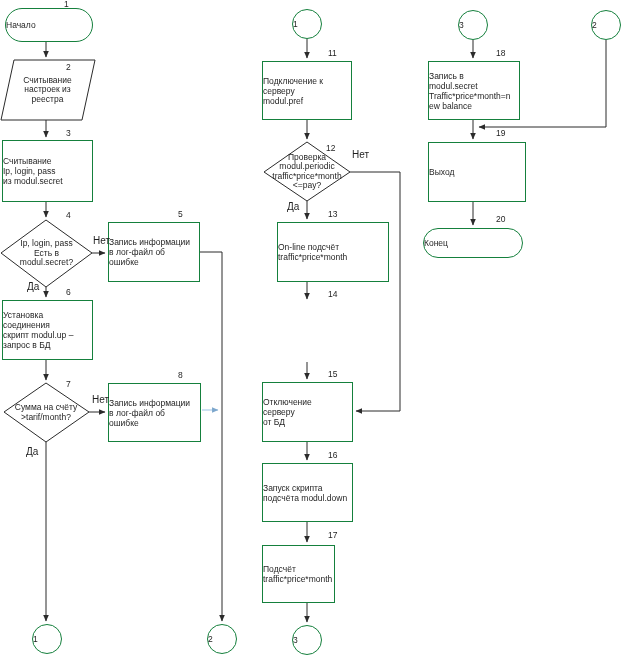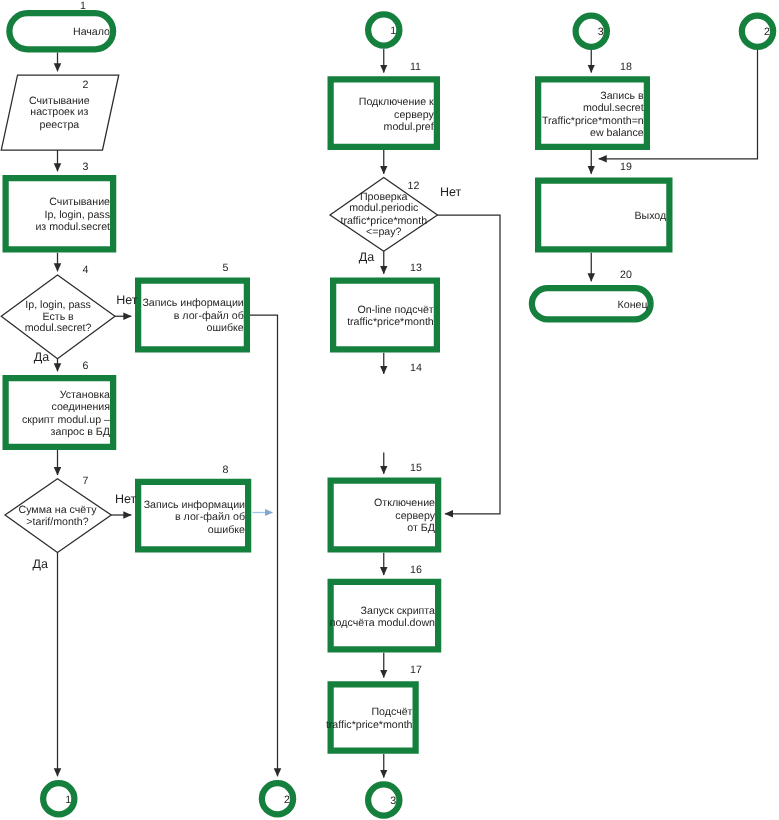--- a/index.html
+++ b/index.html
@@ -1,20 +1,20 @@
 <!DOCTYPE html>
 <html><head>
 <meta charset="utf-8">
 <style>
   html,body{margin:0;padding:0;background:#ffffff;}
   #stage{position:relative;width:623px;height:656px;background:#ffffff;
          font-family:"Liberation Sans",sans-serif;color:#1f1f1f;overflow:hidden;}
   #wires{position:absolute;left:0;top:0;z-index:1;}
-  .shape{position:absolute;background:#ffffff;border:5px solid #15803d;box-sizing:border-box;
-         display:flex;flex-direction:column;justify-content:center;align-items:flex-end;
+  .shape{position:absolute;background:#ffffff;border:1px solid #15803d;box-sizing:border-box;
+         display:flex;flex-direction:column;justify-content:center;align-items:flex-start;
          text-align:center;font-size:8.5px;line-height:10px;z-index:2;}
   .term{border-radius:17px;}
   .circle{border-radius:50%;}
   .txt{position:absolute;display:flex;flex-direction:column;justify-content:center;align-items:center;
        text-align:center;font-size:8.5px;line-height:9.5px;z-index:3;box-sizing:border-box;}
   .shape span,.txt span{display:block;white-space:nowrap;}
   .num{position:absolute;font-size:8.5px;line-height:9px;z-index:3;}
   .lbl{position:absolute;font-size:10px;line-height:9px;z-index:3;}
 </style>
 </head>
@@ -110,21 +110,21 @@
       <span>Подключение к</span>
       <span>серверу</span>
       <span>modul.pref</span>
     </div>
   <div class="txt" style="left:261px;top:142px;width:92px;height:59px">
       <span>Проверка</span>
       <span>modul.periodic</span>
       <span>traffic*price*month</span>
       <span>&lt;=pay?</span>
     </div>
-  <div class="shape" style="left:264px;top:222px;width:88px;height:60px">
+  <div class="shape" style="left:277px;top:222px;width:112px;height:60px">
       <span>On-line подсчёт</span>
       <span>traffic*price*month</span>
     </div>
   <div class="shape" style="left:262px;top:382px;width:91px;height:60px">
       <span>Отключение</span>
       <span>серверу</span>
       <span>от БД</span>
     </div>
   <div class="shape" style="left:262px;top:463px;width:91px;height:59px">
       <span>Запуск скрипта</span>
@@ -137,21 +137,21 @@
   <div class="shape circle" style="left:292px;top:625px;width:30px;height:30px">3</div>
 
   <div class="shape circle" style="left:458px;top:10px;width:30px;height:30px">3</div>
   <div class="shape circle" style="left:591px;top:10px;width:30px;height:30px">2</div>
   <div class="shape" style="left:428px;top:61px;width:92px;height:59px">
       <span>Запись в</span>
       <span>modul.secret</span>
       <span>Traffic*price*month=n</span>
       <span>ew balance</span>
     </div>
-  <div class="shape" style="left:428px;top:142px;width:110px;height:60px">
+  <div class="shape" style="left:428px;top:142px;width:98px;height:60px">
       <span>Выход</span>
     </div>
   <div class="shape term" style="left:423px;top:228px;width:100px;height:30px">
       <span>Конец</span>
     </div>
 
   <div class="num" style="left:64px;top:0px">1</div>
   <div class="num" style="left:66px;top:63px">2</div>
   <div class="num" style="left:66px;top:129px">3</div>
   <div class="num" style="left:66px;top:211px">4</div>

